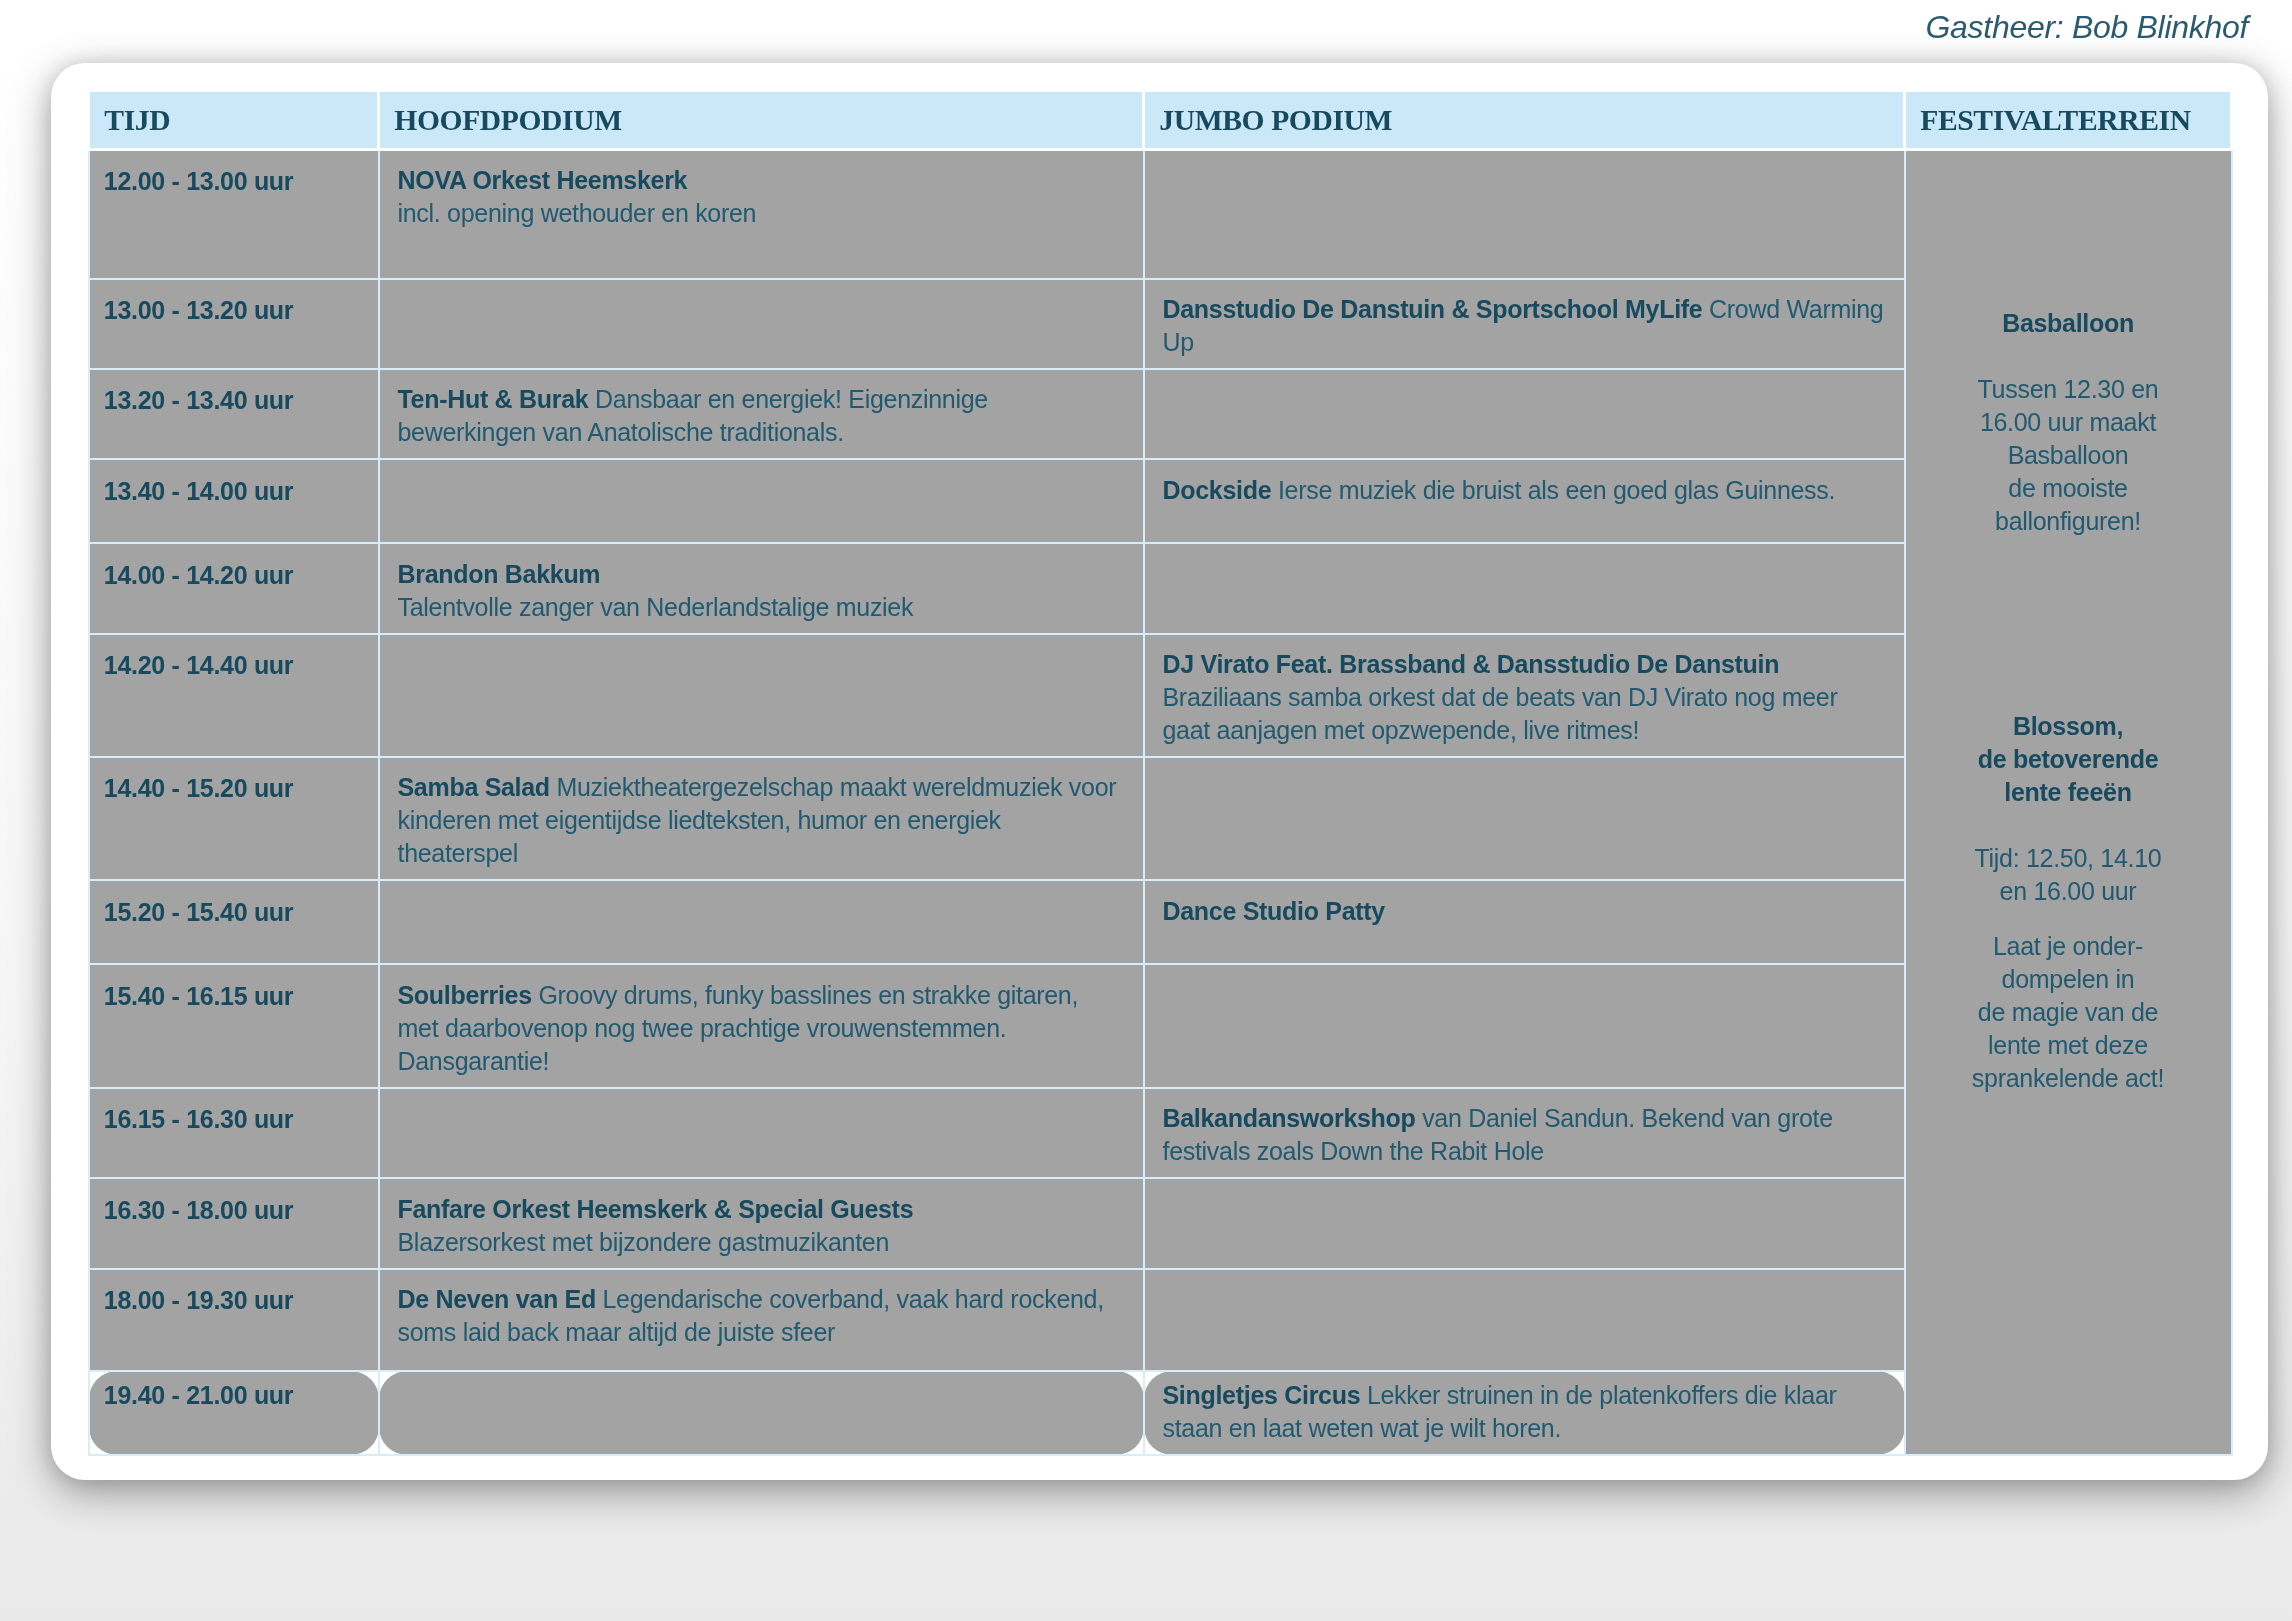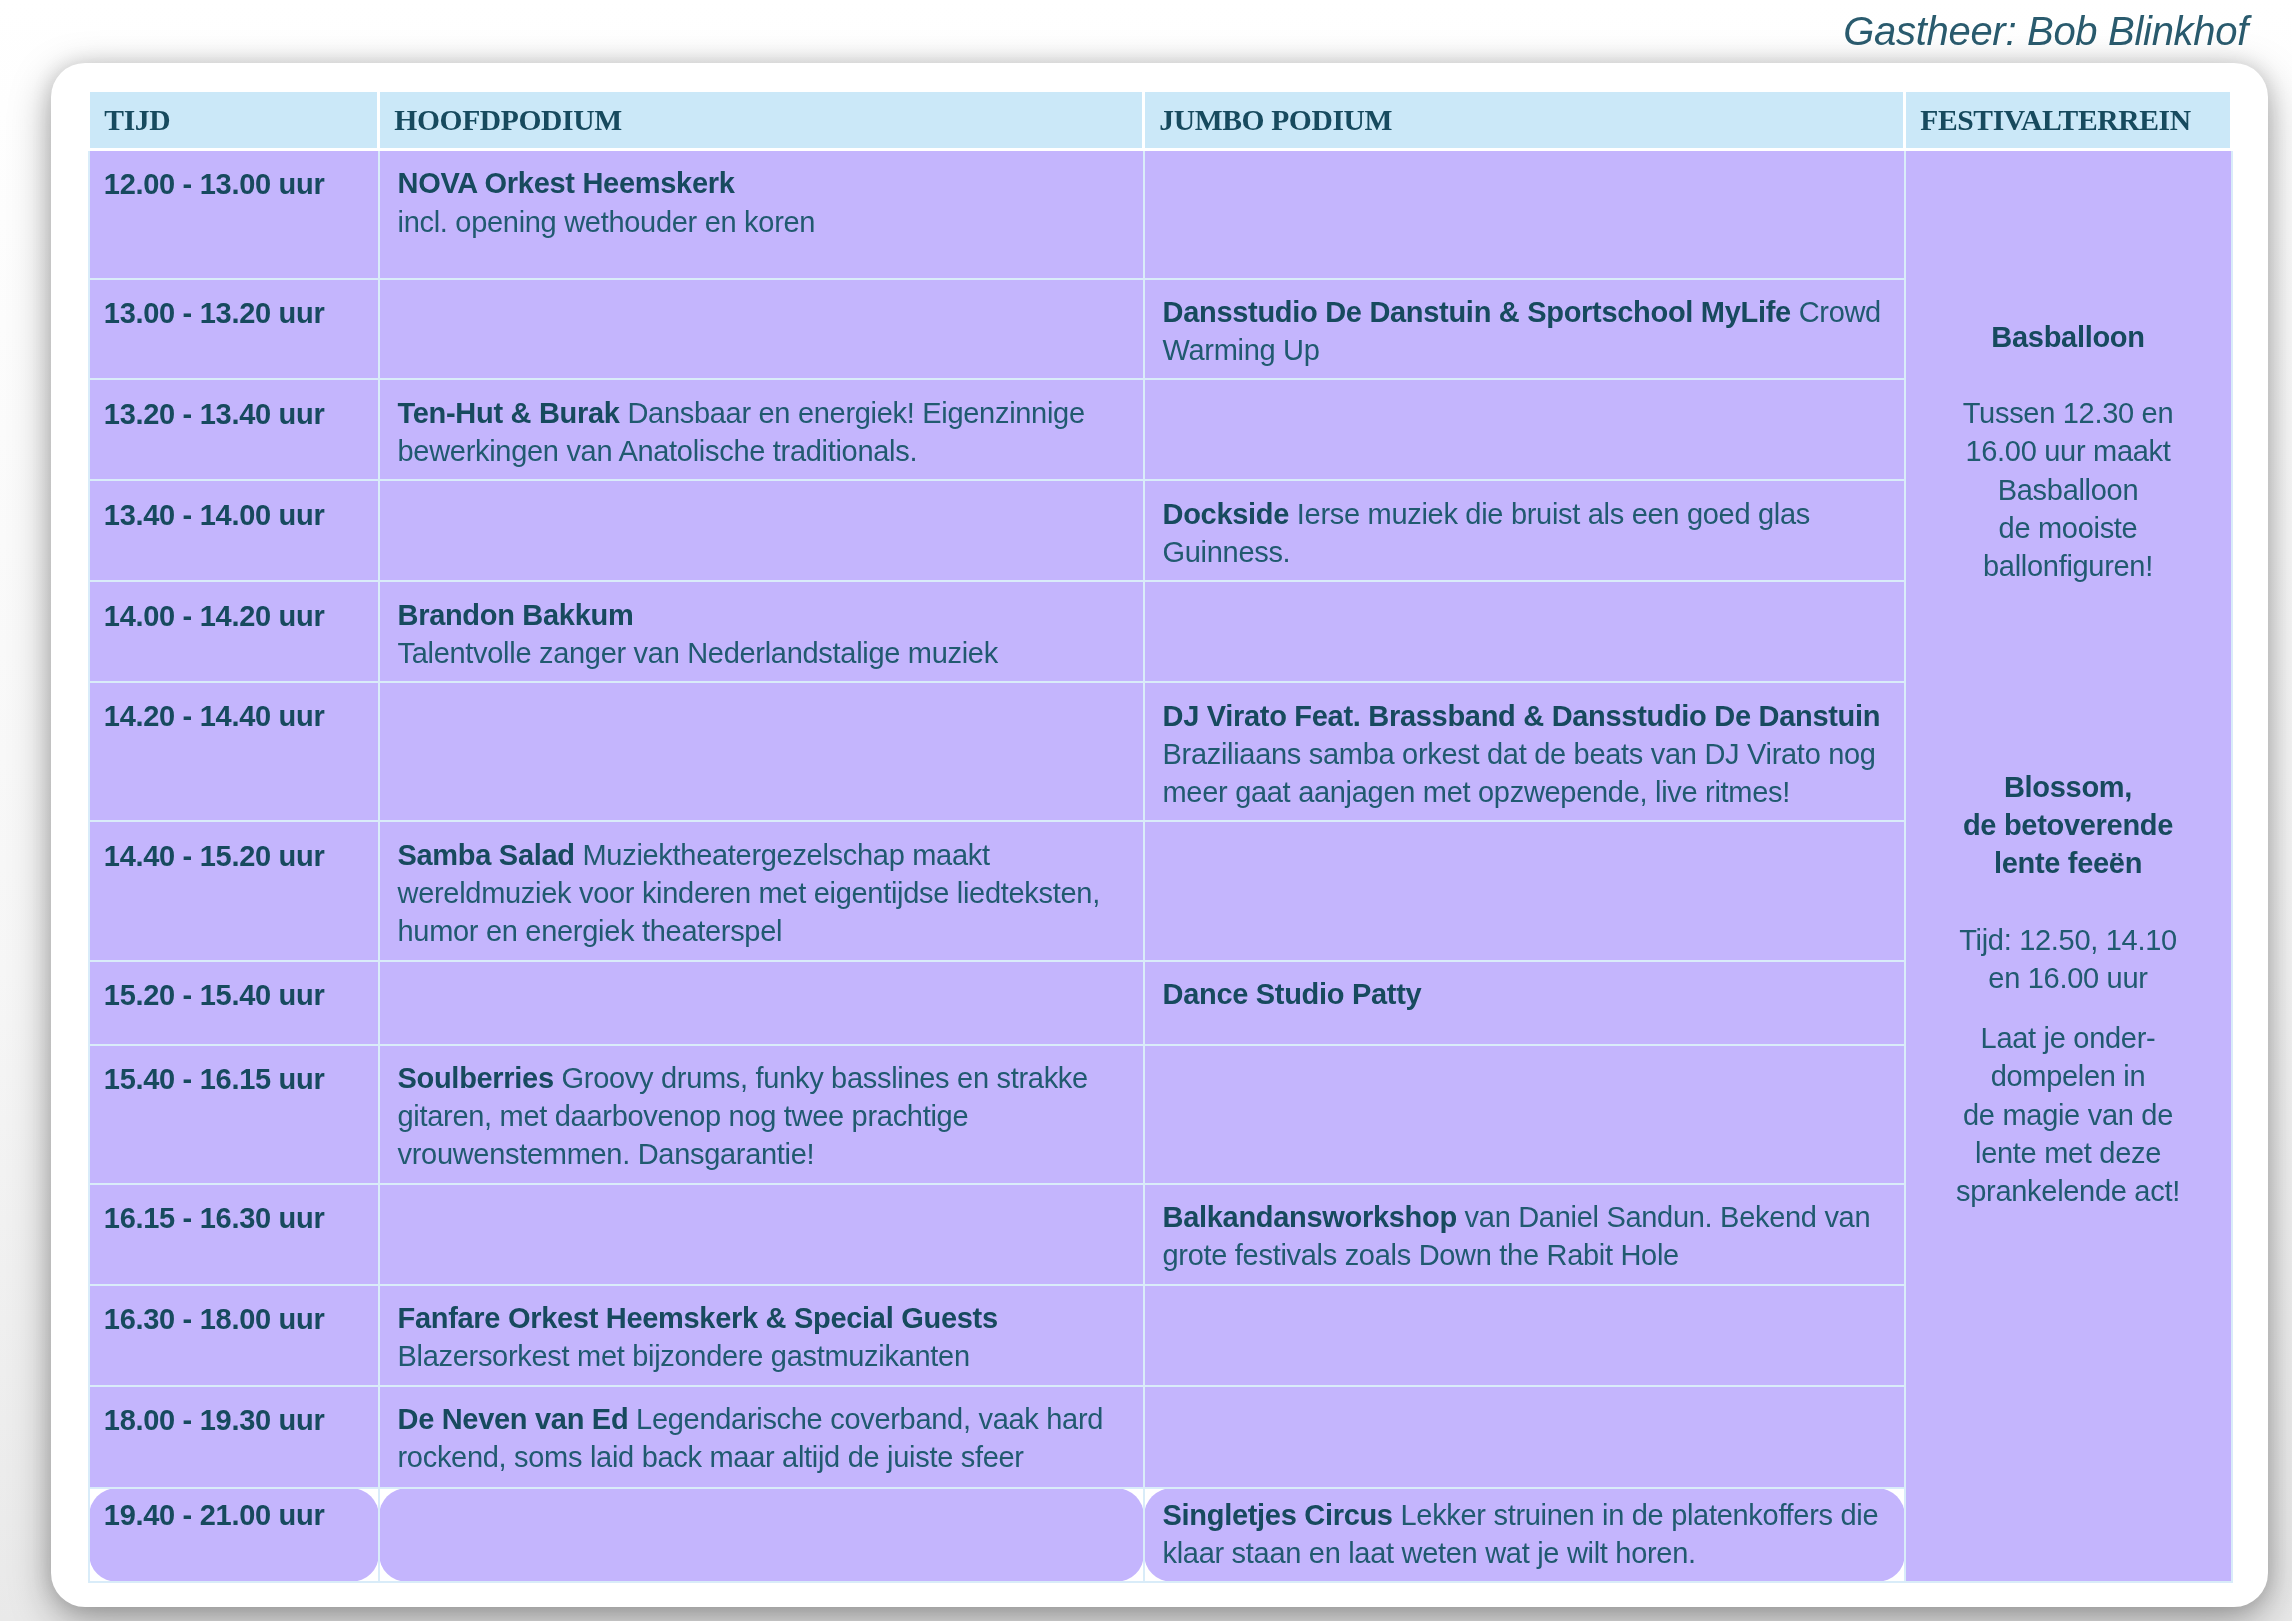--- a/index.html
+++ b/index.html
@@ -7,21 +7,21 @@
     width:2293px;height:1621px;
     background:linear-gradient(#ffffff 0%,#f6f6f6 60%,#e9e9e9 100%);
     font-family:"Liberation Sans",sans-serif;
     color:#215a70;
     letter-spacing:-0.3px;
     overflow:hidden;
     position:relative;
   }
   .host{
     position:absolute;top:9px;right:45px;
-    font-size:40px;font-style:italic;color:#2a5b6e;
+    font-size:32px;font-style:italic;color:#2a5b6e;
   }
   .card{
     position:absolute;left:51px;top:63px;width:2217px;
     background:#ffffff;border-radius:34px;
     box-shadow:0 12.5px 40px rgba(0,0,0,0.35),0 0 19.7px rgba(0,0,0,0.12);
     padding:26px 36px 24px 36px;box-sizing:border-box;
   }
   table.schedule{
     width:2143px;table-layout:fixed;border-collapse:collapse;
   }
@@ -31,23 +31,23 @@
   col.c-terrain{width:327px;}
   th{
     background:#cbe8f8;border:3.6px solid #ffffff;
     height:59px;box-sizing:border-box;
     font-size:29.6px;font-weight:bold;color:#174a5e;
     text-align:left;padding:0 0 0 14.3px;vertical-align:middle;
     letter-spacing:-0.4px;
     font-family:Liberation Serif, serif;
   }
   td{
-    border:2.7px solid #d9ecf9;background:#c4b5fd;
+    border:2.7px solid #d9ecf9;background:#a3a3a3;
     vertical-align:top;box-sizing:border-box;
-    font-size:29px;line-height:1.32;
+    font-size:25px;line-height:1.32;
   }
   td.t{
     padding:14.3px 7.2px 7.2px 14.3px;
     font-weight:bold;color:#174a5e;white-space:nowrap;
   }
   td.c{padding:13.4px 18px 9px 18px;}
   .b{font-weight:bold;color:#174a5e;}
   .stack .b{display:block;}
   .h144 td{height:129px;} .h116 td{height:84px;} .h150 td{height:103px;}
   .h155 td{height:101px;} .h114 td{height:102px;} .h60 td{height:54px;border-radius:28px;}

